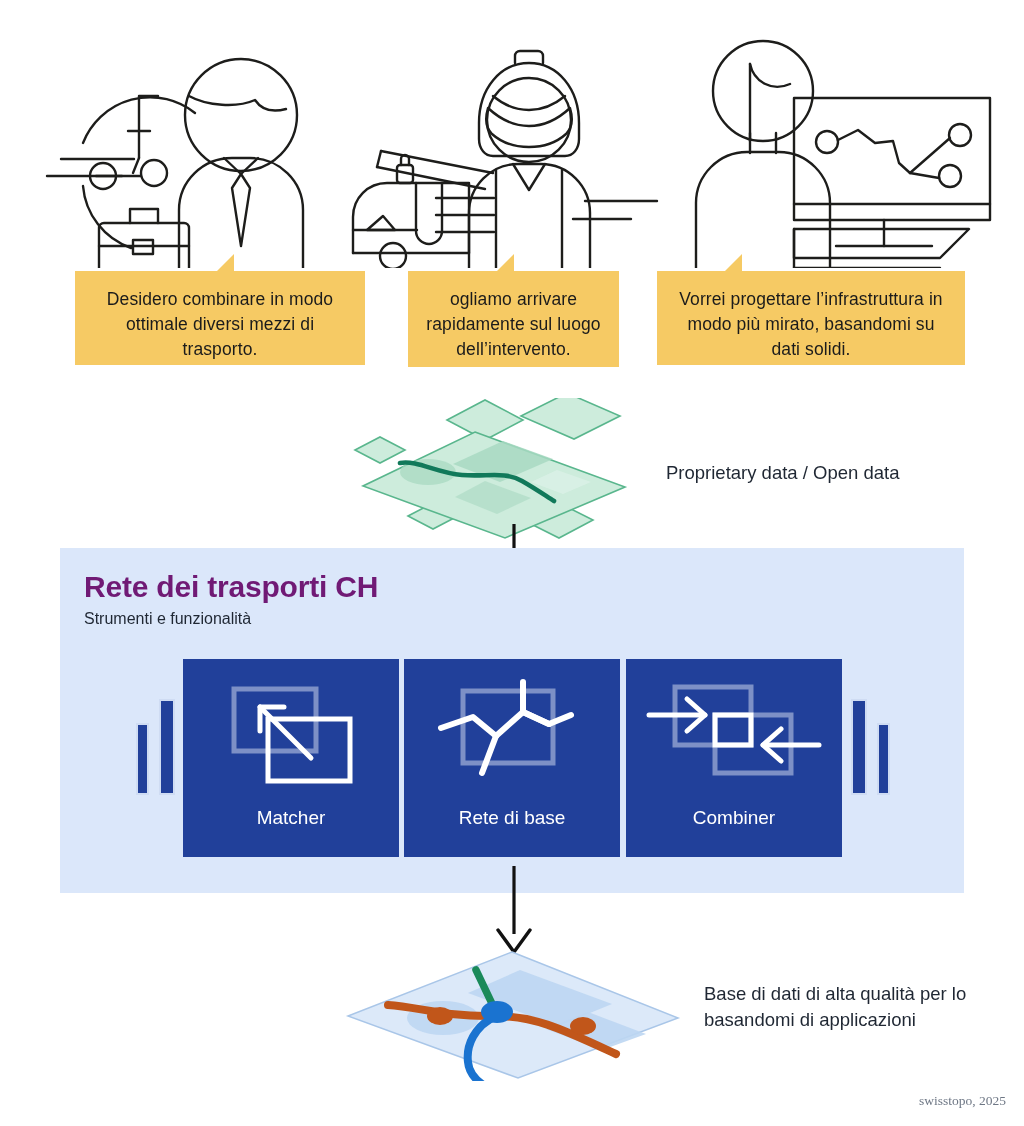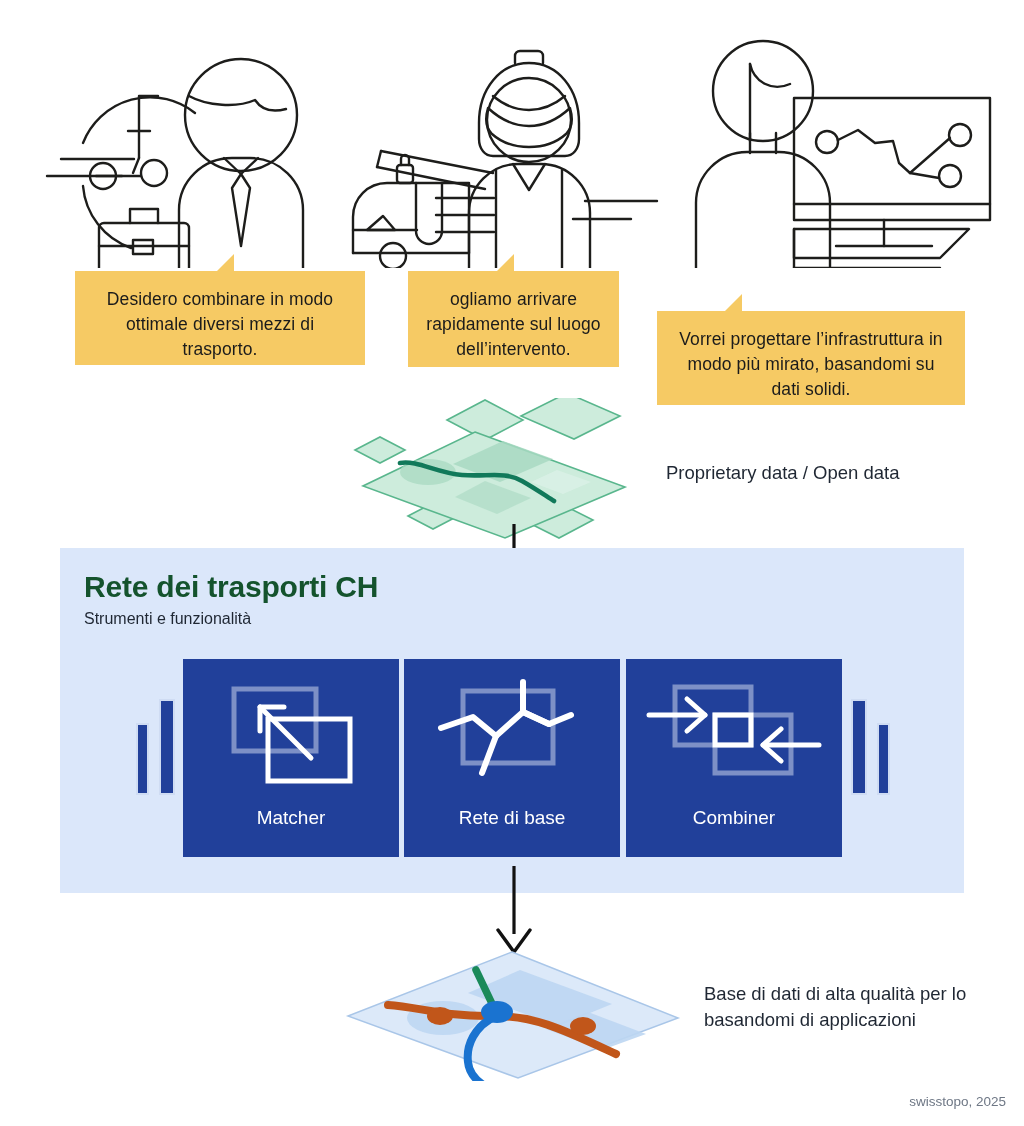--- a/index.html
+++ b/index.html
@@ -34,21 +34,21 @@
     position: absolute;
     top: -17px;
     width: 0; height: 0;
     border-left: 17px solid transparent;
     border-bottom: 17px solid #f6ca64;
   }
   #bubble-0 { left: 75px;  top: 271px; width: 290px; height: 94px; }
   #bubble-0 .tail { left: 142px; }
   #bubble-1 { left: 408px; top: 271px; width: 211px; height: 96px; }
   #bubble-1 .tail { left: 89px; }
-  #bubble-2 { left: 657px; top: 271px; width: 308px; height: 94px; margin-top: 40px; }
+  #bubble-2 { left: 657px; top: 271px; width: 308px; height: 94px; }
   #bubble-2 .tail { left: 68px; }
 
   
   .iso-map { position: absolute; }
   #map-green { left: 335px; top: 398px; width: 310px; height: 142px; }
   #map-blue  { left: 340px; top: 946px; width: 345px; height: 135px; }
   .iso-map svg { display:block; width:100%; height:100%; }
 
   
   .caption {
@@ -69,21 +69,21 @@
 
   
   #panel {
     position: absolute;
     left: 60px; top: 548px;
     width: 904px; height: 345px;
     background: #dbe7fa;
   }
   #panel-title {
     position: absolute; left: 24px; top: 22px;
-    font-size: 30px; font-weight: bold; color: #14532d;
+    font-size: 30px; font-weight: bold; color: #701a75;
     letter-spacing: -0.2px;
   }
   #panel-subtitle {
     position: absolute; left: 24px; top: 62px;
     font-size: 16px; color: #1f2733;
   }
 
   
   .bars { position: absolute; top: 699px; display: flex; align-items: flex-end; gap: 10px; }
   #bars-left  { left: 136px; }
@@ -106,21 +106,21 @@
   #card-2 { left: 626px; }
   .card-icon { width: 190px; height: 132px; margin-top: 14px; }
   .card-icon svg { display:block; width:100%; height:100%; }
   .card-label {
     color: #ffffff; font-size: 19px; margin-top: 2px; text-align:center;
   }
 
   
   #credit {
     position: absolute; right: 18px; bottom: 17px;
-    font-size: 13.5px; color: #6e7785;
+    font-size: 13.5px; color: #6e7785; font-family: Liberation Serif, serif;
   }
 </style>
 </head>
 <body>
 
 <div id="stage">
 
   <div class="persona" id="persona-0">
     <svg viewBox="0 0 320 250" fill="none" stroke="#1d1d1b" stroke-width="2.4" stroke-linecap="round" stroke-linejoin="round">
 

